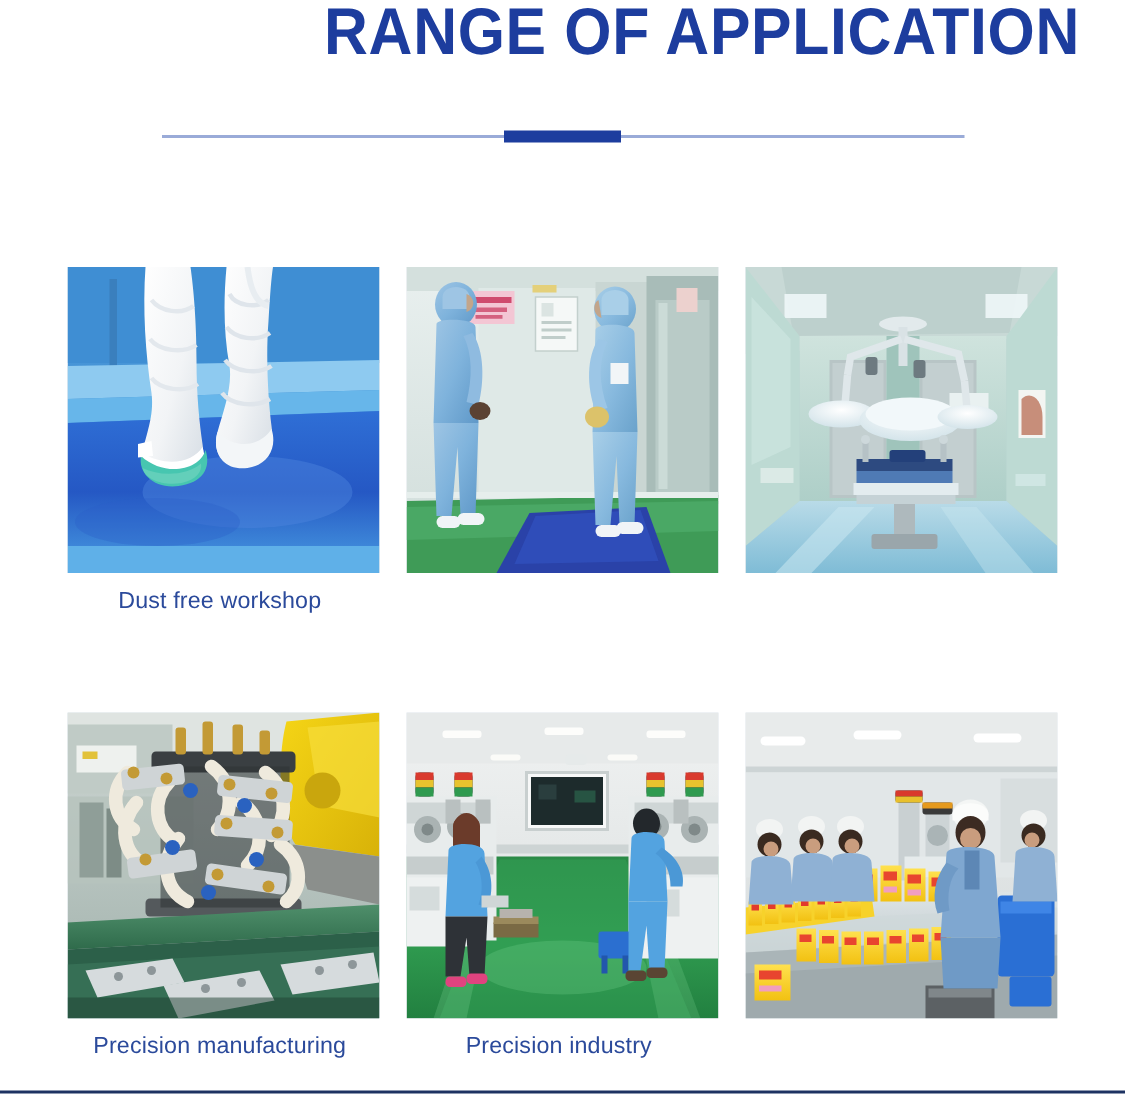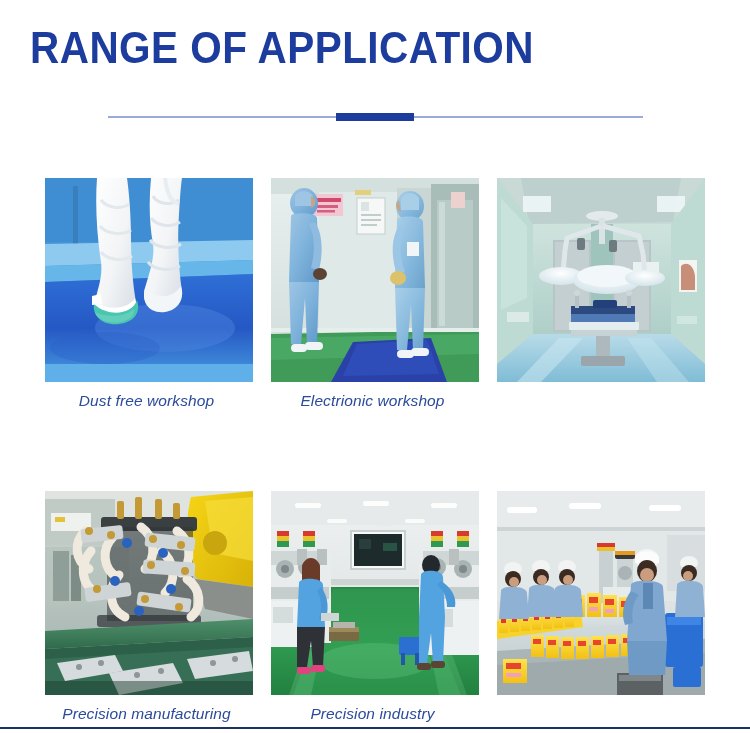--- a/index.html
+++ b/index.html
@@ -14,22 +14,21 @@
 
   .page {
     position: relative;
     width: 750px;
     height: 733px;
     background: #ffffff;
   }
 
   
   .header {
-    padding-top: 26px;
-    text-align: left;
+    text-align: right;
   }
 
   .page-title {
     font-family: "Liberation Sans", sans-serif;
     font-size: 44px;
     font-weight: bold;
     letter-spacing: 0.5px;
     color: #1d3d9e;
     line-height: 1;
     transform: scaleX(0.92);
@@ -66,23 +65,22 @@
     top: 178px;
     width: 660px;
     display: grid;
     grid-template-columns: repeat(3, 208px);
     column-gap: 18px;
     row-gap: 0px;
   }
 
   .card {
     width: 203px;
-    font-style: italic;
-  }
-  .card-row2 { margin-top: 80px; }
+  }
+  .card-row2 { margin-top: 64px; }
 
   .thumb {
     width: 208px;
     height: 204px;
     overflow: hidden;
     position: relative;
     background: #dfe6ec;
   }
   .thumb svg { display: block; width: 208px; height: 204px; }
 
@@ -233,21 +231,20 @@
           <path d="M128 22 C124 24 124 32 130 34" fill="#c2a58b"></path>
           <path d="M126 42 C126 37 152 37 152 44 L154 110 L124 110 Z" fill="url(#g2suit2)"></path>
           <path d="M124 110 L154 110 L152 172 L142 172 L140 126 L136 172 L126 172 Z" fill="url(#g2suit2)"></path>
           <rect x="126" y="172" width="17" height="8" rx="4" fill="#f0f4f7"></rect>
           <rect x="140" y="170" width="18" height="8" rx="4" fill="#f0f4f7"></rect>
           <path d="M128 48 C120 60 120 80 126 96 L134 94 C128 78 128 62 134 50 Z" fill="#9cc6e6"></path>
           <ellipse cx="127" cy="100" rx="8" ry="7" fill="#dcc26a"></ellipse>
           <rect x="136" y="64" width="12" height="14" fill="#f2f5f7"></rect>
         </svg>
       </div>
-      <div class="caption">Electrionic workshop</div>
     </div>
 
     <div class="card">
       <div class="thumb">
         <svg viewBox="0 0 208 204" preserveAspectRatio="none" aria-hidden="true">
           <defs>
             <linearGradient id="g3floor" x1="0" y1="0" x2="0" y2="1">
               <stop offset="0%" stop-color="#b9dbe8"></stop>
               <stop offset="100%" stop-color="#7fbcd6"></stop>
             </linearGradient>

